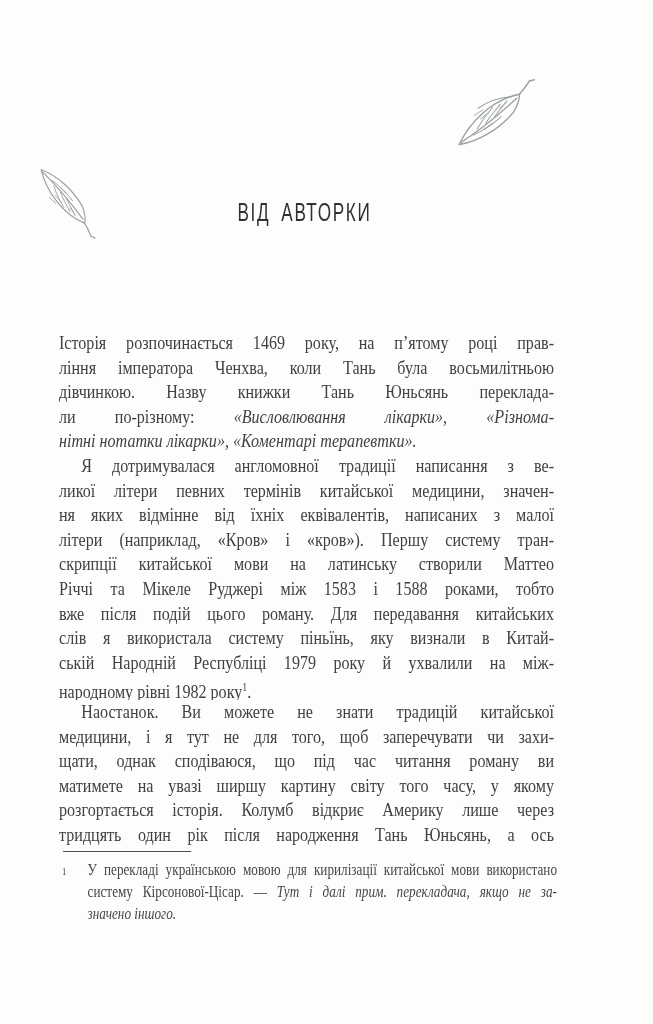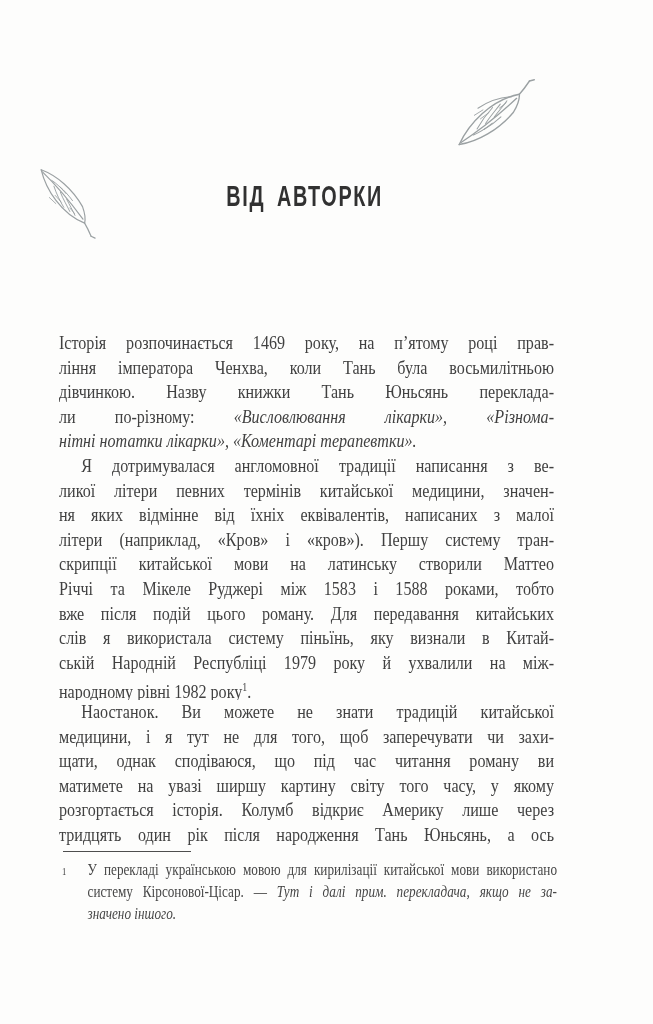--- a/index.html
+++ b/index.html
@@ -6,25 +6,25 @@
   .page{
     position:relative;
     width:653px;height:1024px;
     background:#fdfdfc;
     font-family:"Liberation Serif","DejaVu Serif",serif;
     color:#404040;
     overflow:hidden;
   }
   
   .heading{
-    position:absolute;top:180px;left:0;right:44px;
+    position:absolute;top:196px;left:0;right:44px;
     text-align:center;
     font-family:"Liberation Sans","DejaVu Sans",sans-serif;
-    font-weight:700;
-    font-size:30px;
+    font-weight:400;
+    font-size:26px;
     color:#313131;
     line-height:32px;
   }
   .heading-inner{
     display:inline-block;
     transform:scaleX(.66);
     transform-origin:center top;
     letter-spacing:2.5px;
     word-spacing:7px;
     white-space:nowrap;

